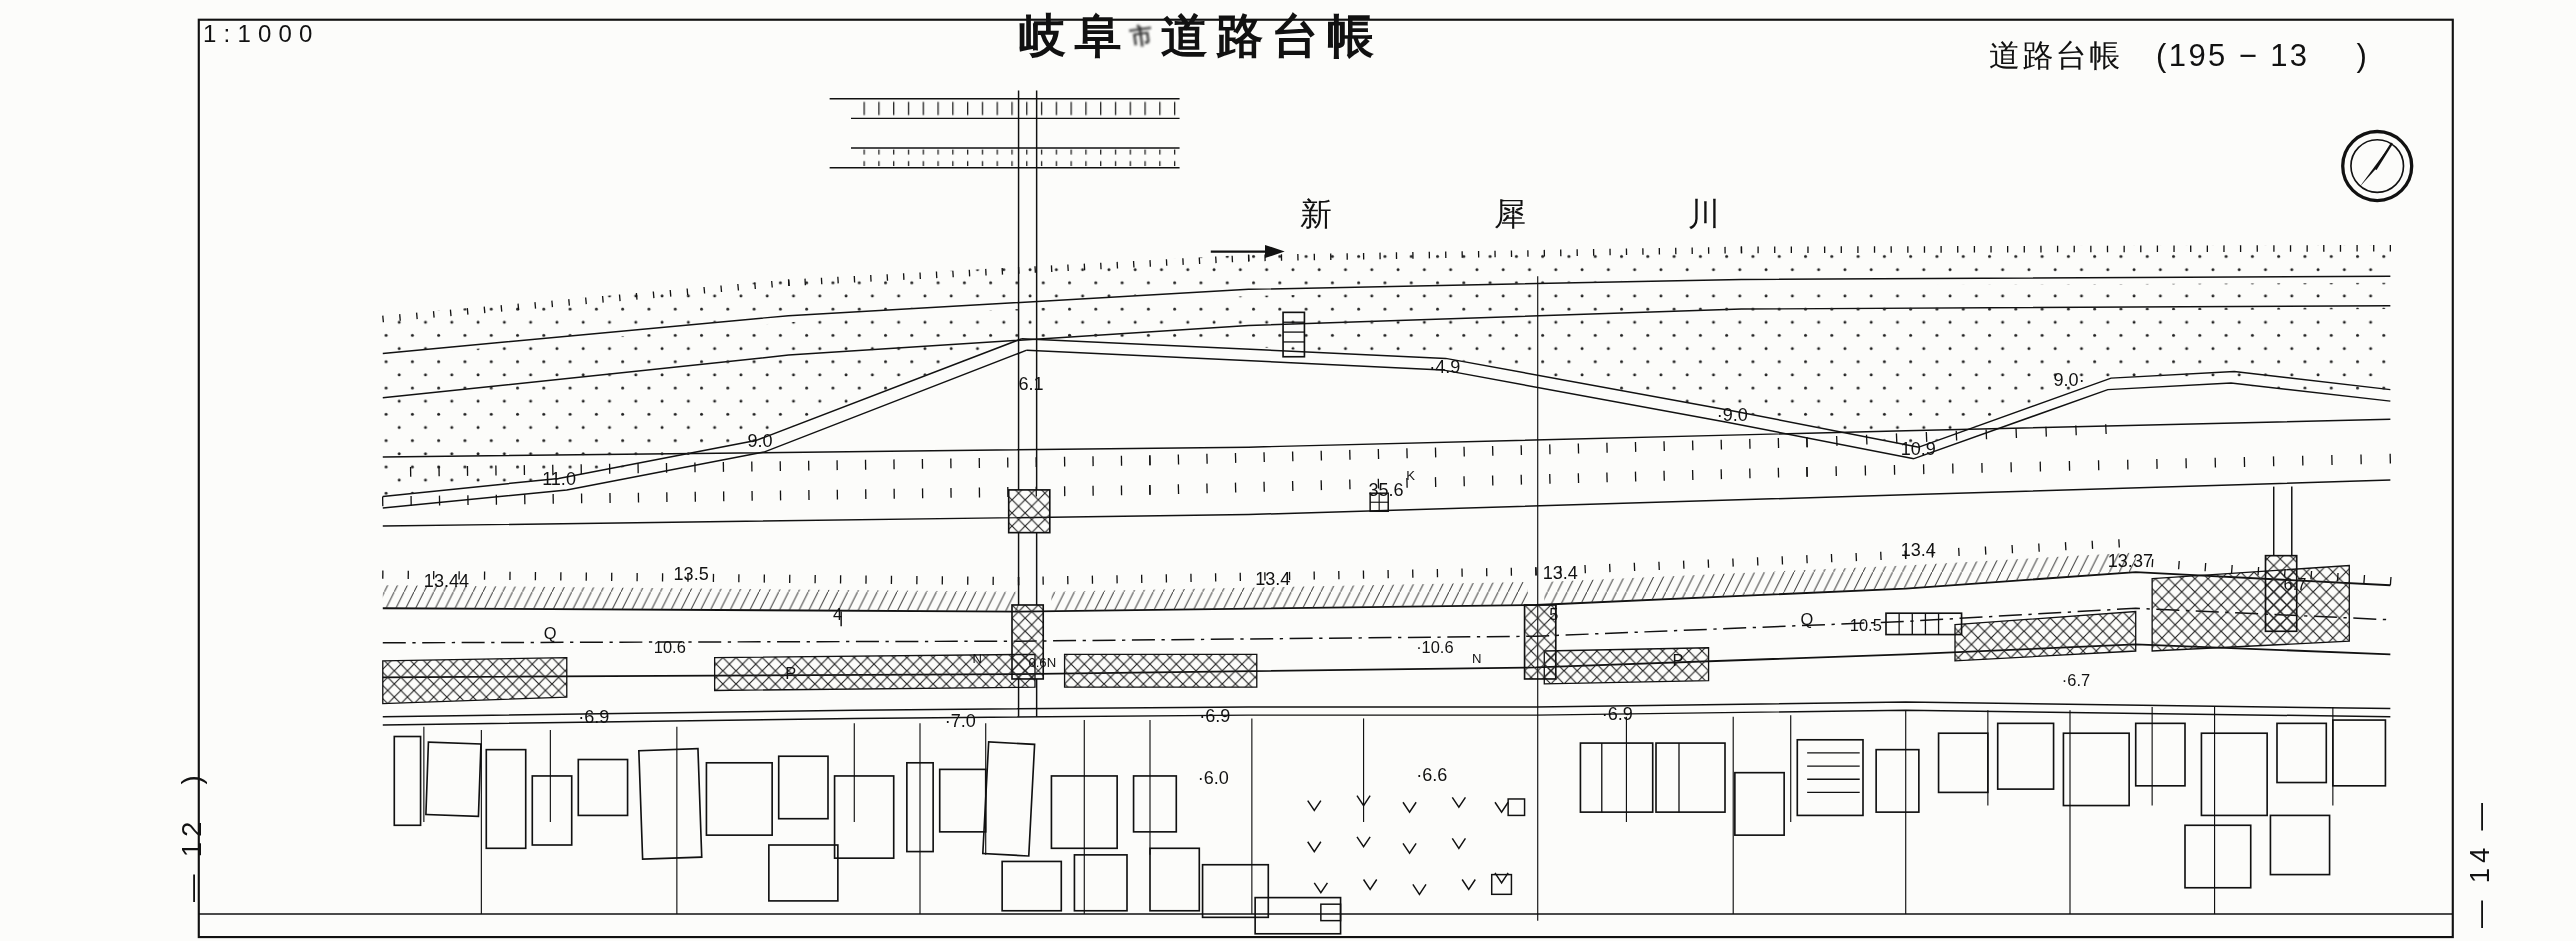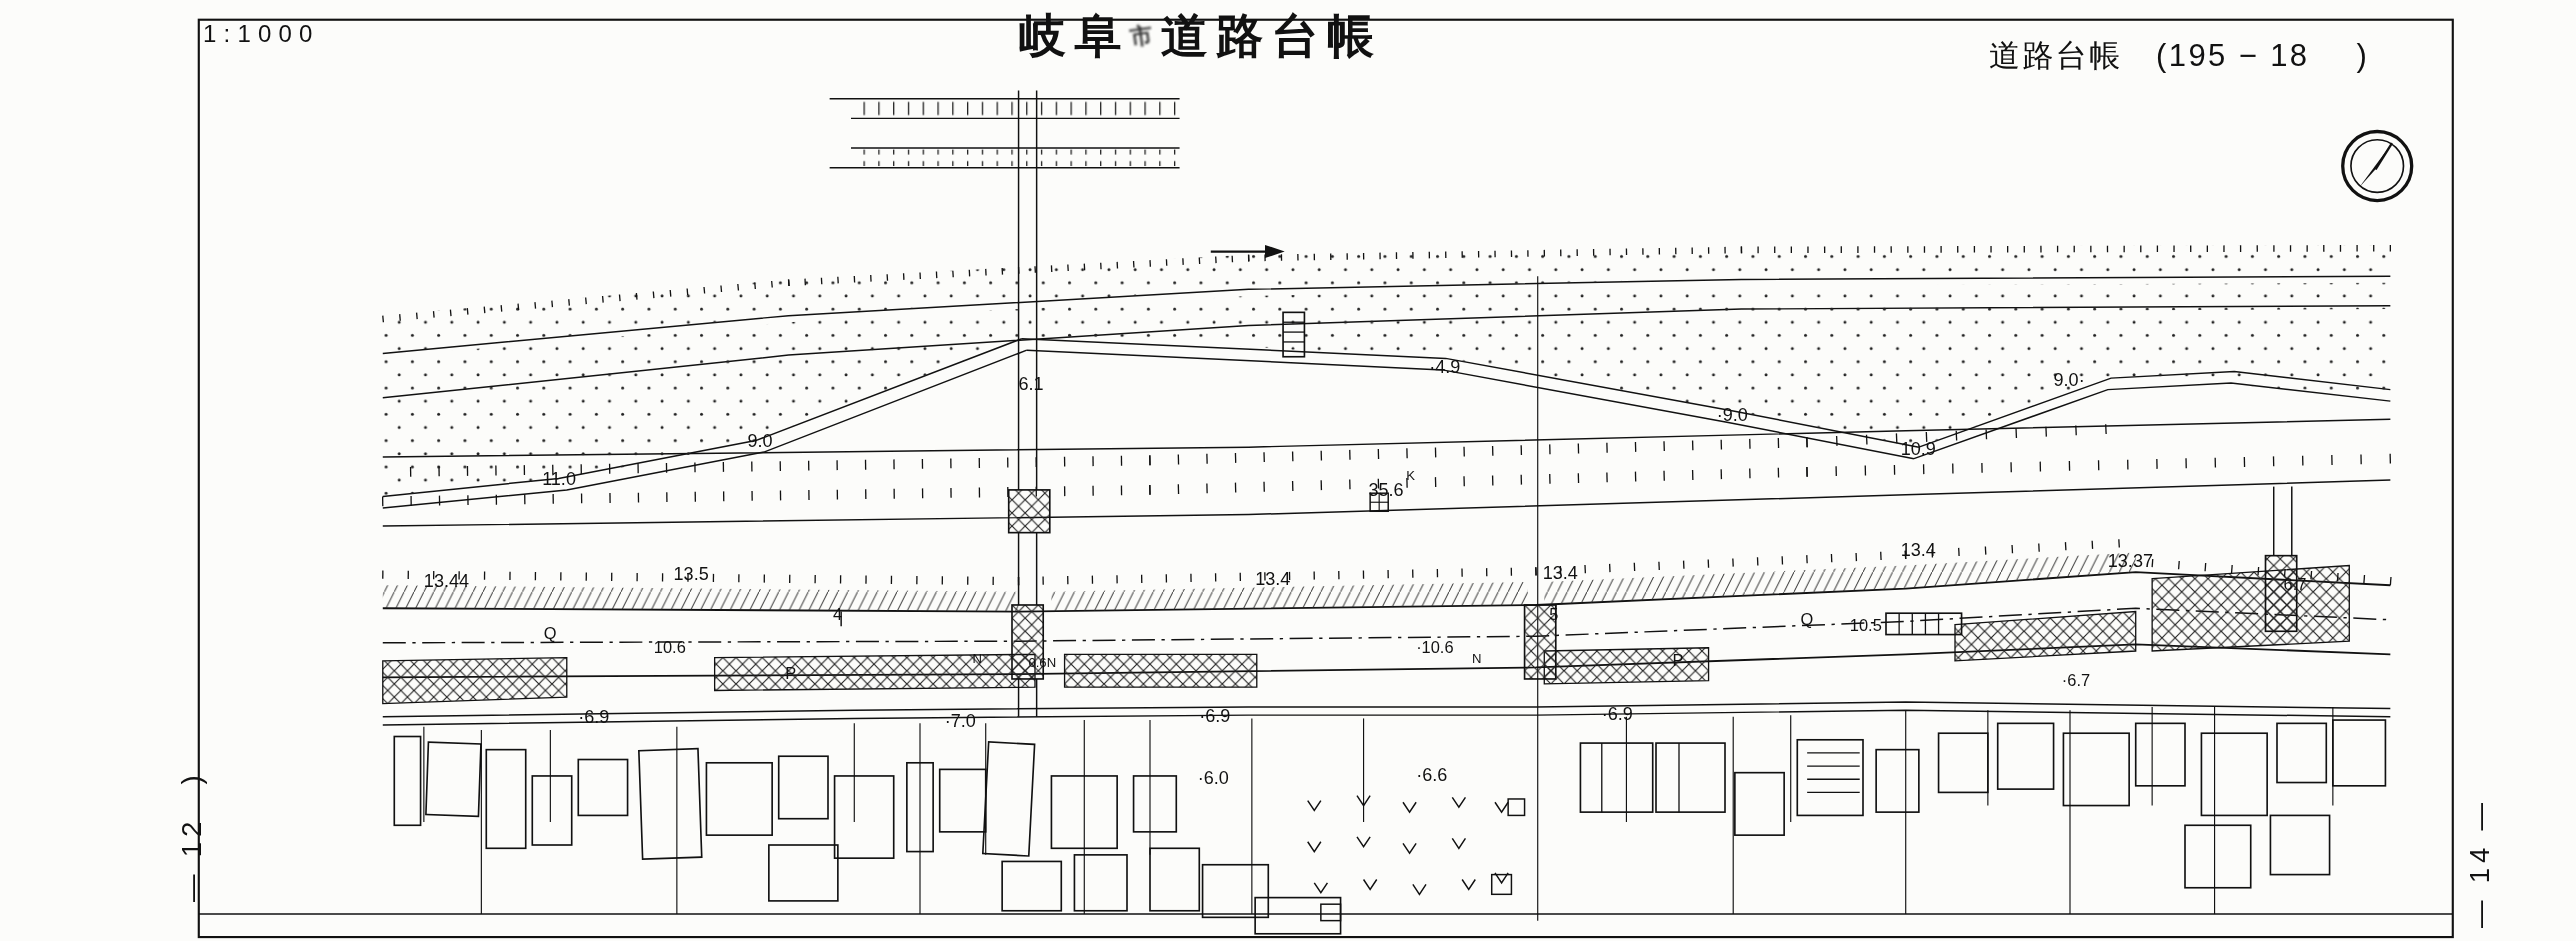--- a/index.html
+++ b/index.html
@@ -582,19 +582,20 @@
         <text x="730" y="439" font-size="11" fill="#111">·6.9</text>
         <text x="975" y="438" font-size="11" fill="#111">·6.9</text>
         <text x="729" y="477" font-size="11" fill="#111">·6.0</text>
         <text x="862" y="475" font-size="11" fill="#111">·6.6</text>
         <text x="1255" y="417" font-size="10" fill="#111">·6.7</text>
       </g>
   </svg>
 
   <div class="hdr" id="scale-note">1:1000</div>
   <div class="hdr" id="map-title"><span>岐阜</span><span class="smudge">市</span><span>道路台帳</span></div>
-  <div class="hdr" id="route-no"><span>道路台帳</span>　<span>(195 − 18</span><span class="close">)</span></div>
+  <div class="hdr" id="route-no"><span>道路台帳</span>　<span>(195 − 13</span><span class="close">)</span></div>
+  <div class="hdr" id="river-name">新　犀　川</div>
 
   <div class="sheetno" id="sheet-left">— 12　)</div>
   <div class="sheetno" id="sheet-right">— 14 —</div>
 
 </div>
 
 
 </body></html>

